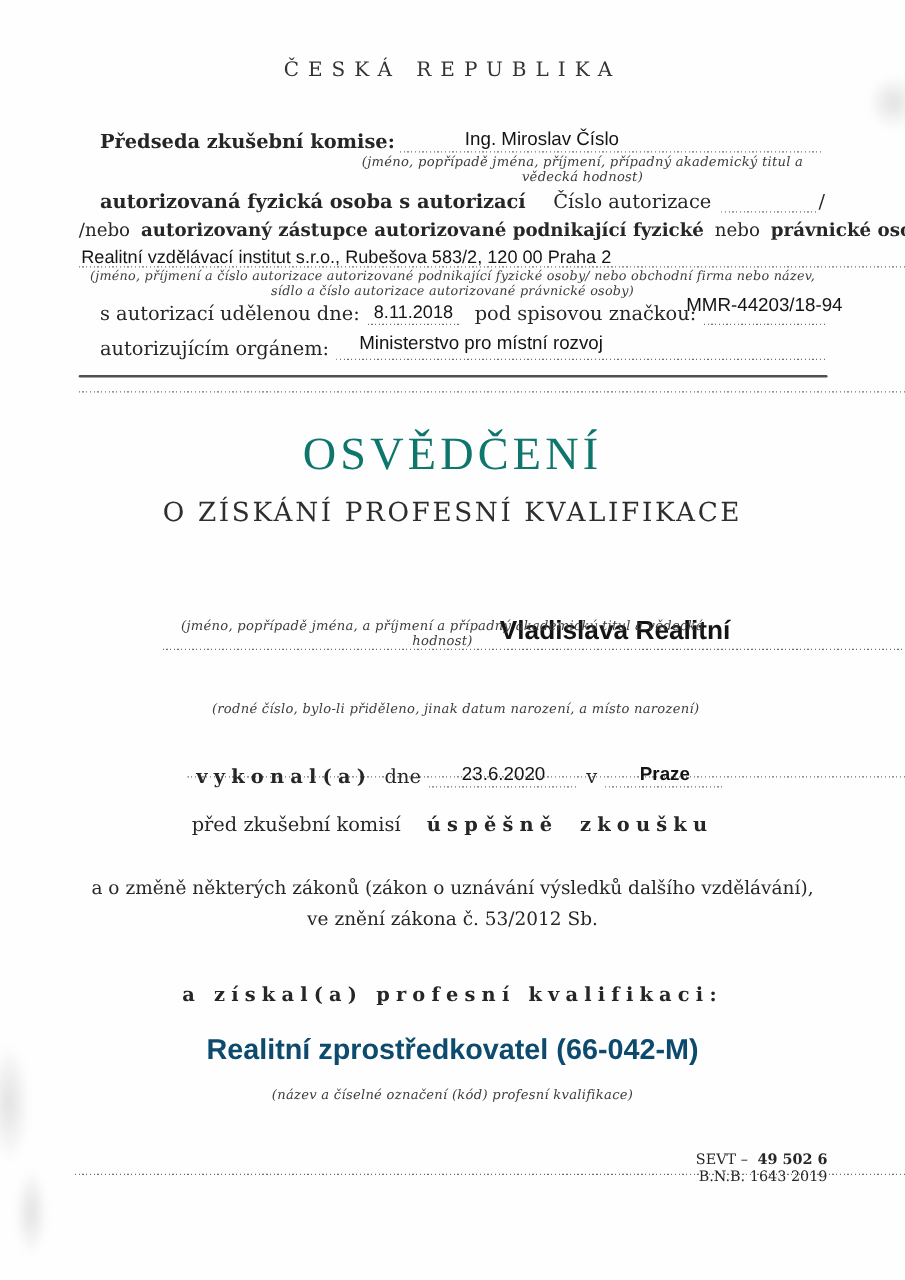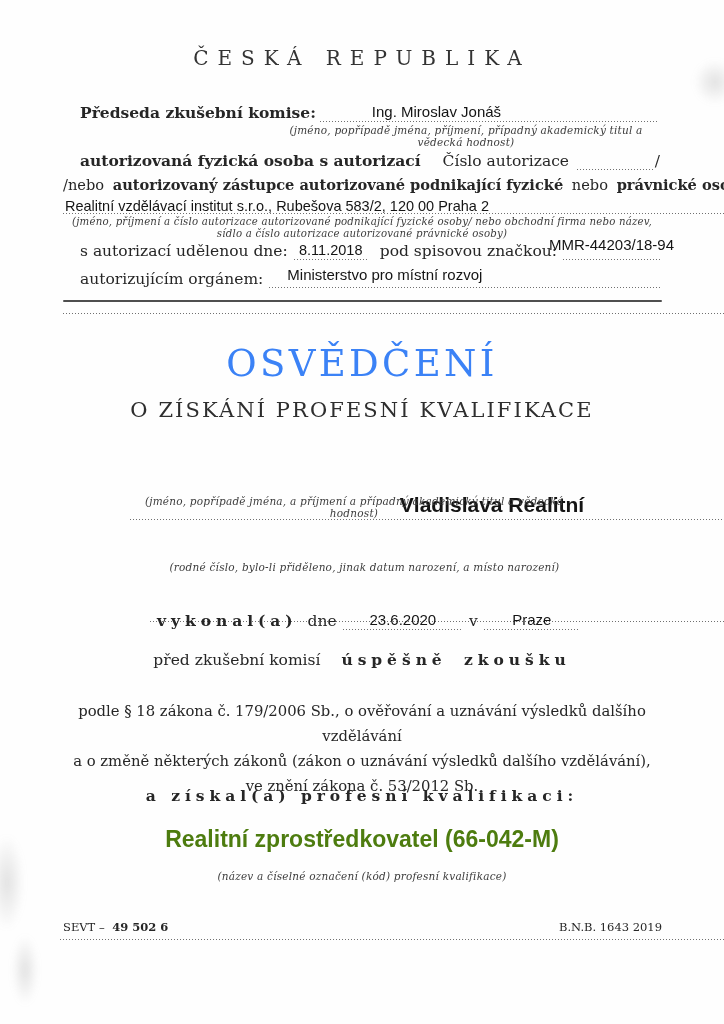--- a/index.html
+++ b/index.html
@@ -30,22 +30,22 @@
     position:absolute;bottom:2px;
     white-space:nowrap;
     font-family:"Liberation Sans","DejaVu Sans",sans-serif;
     color:#141414;
   }
   .fill .value.vcenter{left:50%;transform:translateX(-50%);}
 
   .row{display:flex;align-items:flex-end;justify-content:flex-end;}
   .caption{font-style:italic;font-size:10.5px;color:#3c3c3c;letter-spacing:0.02em;}
 
-  .country{font-size:20px;letter-spacing:0.45em;color:#333;}
-  .doc-title{font-size:37px;letter-spacing:0.09em;color:#3b82f6;}
+  .country{font-size:16px;letter-spacing:0.45em;color:#333;}
+  .doc-title{font-size:37px;letter-spacing:0.09em;color:#0f766e;font-family:Liberation Serif, serif;}
   .doc-subtitle{font-size:21px;letter-spacing:0.1em;color:#2e2e2e;}
 
   .label{font-size:15.5px;}
   .spaced{letter-spacing:0.32em;}
 
   .rule{height:2px;background:#4f4f4f;border-radius:1px;}
 
   .smudge{position:absolute;border-radius:50%;filter:blur(3px);
     background:radial-gradient(closest-side,rgba(125,125,125,0.22),rgba(125,125,125,0));}
 </style>
@@ -56,21 +56,21 @@
 
   <div class="smudge" style="left:-10px;top:835px;width:34px;height:95px;"></div>
   <div class="smudge" style="left:12px;top:935px;width:26px;height:70px;"></div>
   <div class="smudge" style="right:-12px;top:60px;width:42px;height:44px;"></div>
 
   <div class="abs center country" style="top:46px;left:0;right:0;">ČESKÁ REPUBLIKA</div>
 
   <div class="abs row" style="top:86px;left:80px;right:66px;height:36px;">
     <span class="label b nowrap">Předseda zkušební komise:</span>
     <span class="fill" style="flex:1;height:36px;margin-left:4px;">
-      <span class="value" style="left:52px;font-size:15px;">Ing. Miroslav Jonáš</span>
+      <span class="value" style="left:52px;font-size:15px;">Ing. Miroslav Číslo</span>
     </span>
   </div>
   <div class="abs caption center" style="top:124px;left:268px;right:60px;">(jméno, popřípadě jména, příjmení, případný akademický titul a vědecká hodnost)</div>
 
   <div class="abs row" style="top:150px;left:80px;right:64px;height:20px;">
     <span class="label b nowrap">autorizovaná fyzická osoba s autorizací</span>
     <span class="label nowrap" style="margin-left:22px;">Číslo autorizace</span>
     <span class="fill" style="flex:1;height:18px;margin-left:8px;"></span>
     <span class="label">/</span>
   </div>
@@ -123,42 +123,41 @@
   <div class="abs caption center" style="top:561px;left:150px;right:145px;">(rodné číslo, bylo-li přiděleno, jinak datum narození, a místo narození)</div>
 
   <div class="abs row" style="top:598px;left:157px;right:144px;height:32px;">
     <span class="label b spaced nowrap">vykonal(a)</span>
     <span class="label nowrap" style="margin-left:10px;">dne</span>
     <span class="fill" style="flex:1.25;height:30px;margin-left:6px;">
       <span class="value vcenter" style="font-size:15px;">23.6.2020</span>
     </span>
     <span class="label nowrap" style="margin:0 6px;">v</span>
     <span class="fill" style="flex:1;height:30px;">
-      <span class="value vcenter" style="font-size:15px;">Praze</span>
+      <span class="value vcenter" style="font-size:15px;font-weight:bold;">Praze</span>
     </span>
   </div>
 
   <div class="abs center" style="top:650px;left:0;right:0;font-size:15.5px;">
     <span>před zkušební komisí</span>
     <span class="b spaced" style="margin-left:16px;word-spacing:0.45em;">úspěšně zkoušku</span>
   </div>
 
   <div class="abs center" style="top:698px;left:40px;right:40px;font-size:14.8px;line-height:25px;">
-    <div>podle § 18 zákona č. 179/2006 Sb., o ověřování a uznávání výsledků dalšího vzdělávání</div>
     <div>a o změně některých zákonů (zákon o uznávání výsledků dalšího vzdělávání),</div>
     <div>ve znění zákona č. 53/2012 Sb.</div>
   </div>
 
   <div class="abs center b spaced" style="top:786px;left:0;right:0;font-size:15.5px;">a získal(a) profesní kvalifikaci:</div>
 
-  <div class="abs center sans b" style="top:826px;left:0;right:0;font-size:23px;color:#4d7c0f;">Realitní zprostředkovatel (66-042-M)</div>
+  <div class="abs center sans b" style="top:826px;left:0;right:0;font-size:23px;color:#0c4a6e;">Realitní zprostředkovatel (66-042-M)</div>
   <div class="abs fill" style="top:856px;left:60px;right:62px;height:8px;"></div>
   <div class="abs caption center" style="top:870px;left:0;right:0;">(název a číselné označení (kód) profesní kvalifikace)</div>
 
-  <div class="abs row" style="top:920px;left:63px;right:62px;justify-content:space-between;font-size:11.5px;">
+  <div class="abs row" style="top:920px;left:63px;right:62px;justify-content:flex-end;font-size:11.5px;flex-direction:column;">
     <span>
       <span>SEVT –</span>
       <span class="b" style="margin-left:4px;">49 502 6</span>
     </span>
     <span>B.N.B.  1643 2019</span>
   </div>
 
 </div>
 
 </body></html>

